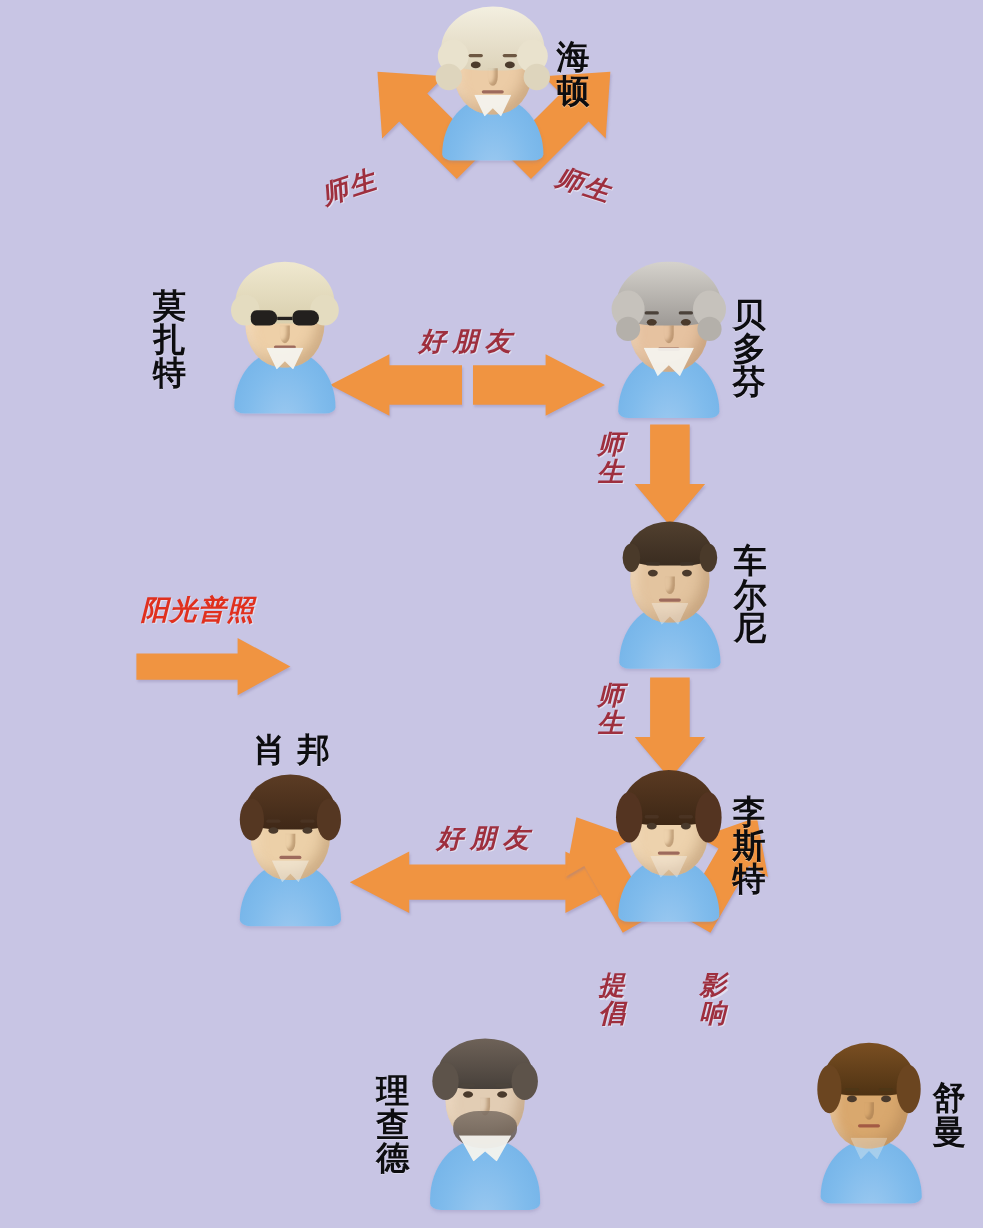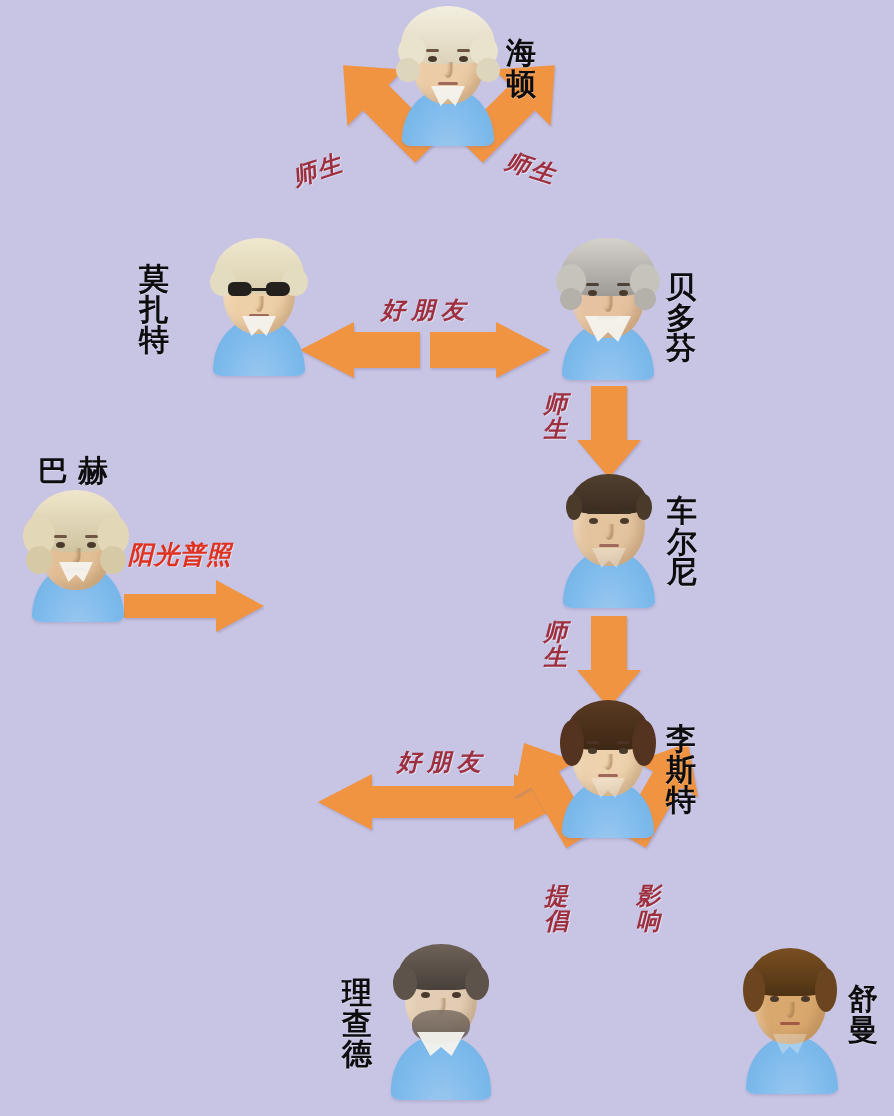--- a/index.html
+++ b/index.html
@@ -232,41 +232,20 @@
         <div class="nose"></div>
         <div class="mouth" style="background:#8d5a4e;"></div>
       </div>
       <div class="collar" style="width:46px;height:26px;bottom:38px;"></div>
     </div>
     <div class="name vert" style="left:110px;top:24px;">贝
 多
 芬</div>
   </div>
 
-  <div class="person" style="left:26px;top:496px;">
-    <div class="bust" style="width:100px;height:126px;">
-      <div class="shirt"></div>
-      <div class="head" style="background:#e3bf96;top:6px;">
-        <div class="hair" style="background:linear-gradient(#efe6cb,#cfc3a0);top:-12px;width:94px;height:62px;
-                    border-radius:50% 50% 44% 44%/66% 66% 34% 34%;"></div>
-        <div class="wig-curl" style="left:-17px;top:14px;width:32px;height:40px;background:#e2d7b6;"></div>
-        <div class="wig-curl" style="right:-17px;top:14px;width:32px;height:40px;background:#e2d7b6;"></div>
-        <div class="wig-curl" style="left:-14px;top:44px;width:26px;height:28px;background:#d6caa6;"></div>
-        <div class="wig-curl" style="right:-14px;top:44px;width:26px;height:28px;background:#d6caa6;"></div>
-        <div class="brow l"></div>
-          <div class="brow r"></div>
-        <div class="eye l"></div>
-          <div class="eye r"></div>
-        <div class="nose"></div>
-          <div class="mouth"></div>
-      </div>
-      <div class="collar"></div>
-    </div>
-    <div class="name horiz" style="left:12px;top:-40px;letter-spacing:10px;">巴赫</div>
-  </div>
 
   <div class="person" style="left:557px;top:476px;">
     <div class="bust">
       <div class="shirt"></div>
       <div class="head" style="background:#e3c49f;">
         <div class="hair" style="background:linear-gradient(#51402f,#3a2c20);top:-4px;width:78px;height:40px;
                     border-radius:50% 50% 34% 34%/78% 78% 22% 22%;"></div>
         <div class="wig-curl" style="left:-7px;top:16px;width:16px;height:26px;background:#4a3a2a;"></div>
         <div class="wig-curl" style="right:-7px;top:16px;width:16px;height:26px;background:#4a3a2a;"></div>
         <div class="brow l" style="background:#3e3227;"></div>
@@ -276,20 +255,39 @@
         <div class="nose"></div>
           <div class="mouth"></div>
       </div>
       <div class="collar" style="opacity:.4;"></div>
     </div>
     <div class="name vert" style="left:110px;top:20px;">车
 尔
 尼</div>
   </div>
 
+  <div class="person" style="left:212px;top:710px;">
+    <div class="bust">
+      <div class="shirt"></div>
+      <div class="head" style="background:#ecd0a8;">
+        <div class="hair" style="background:linear-gradient(#5c3c24,#3f2817);top:-8px;width:84px;height:50px;
+                    border-radius:50% 50% 34% 34%/74% 74% 26% 26%;"></div>
+        <div class="wig-curl" style="left:-10px;top:14px;width:22px;height:38px;background:#553722;"></div>
+        <div class="wig-curl" style="right:-10px;top:14px;width:22px;height:38px;background:#553722;"></div>
+        <div class="brow l" style="background:#4a3322;"></div>
+          <div class="brow r" style="background:#4a3322;"></div>
+        <div class="eye l"></div>
+          <div class="eye r"></div>
+        <div class="nose"></div>
+          <div class="mouth"></div>
+      </div>
+      <div class="collar" style="opacity:.5;"></div>
+    </div>
+    <div class="name horiz" style="left:18px;top:-42px;letter-spacing:10px;">肖邦</div>
+  </div>
 
   <div class="person" style="left:556px;top:706px;">
     <div class="bust">
       <div class="shirt"></div>
       <div class="head" style="background:#edd2ad;">
         <div class="hair" style="background:linear-gradient(#5a3a22,#3d2715);top:-8px;width:86px;height:50px;
                     border-radius:50% 50% 34% 34%/74% 74% 26% 26%;"></div>
         <div class="wig-curl" style="left:-12px;top:12px;width:24px;height:46px;background:#543421;"></div>
         <div class="wig-curl" style="right:-12px;top:12px;width:24px;height:46px;background:#543421;"></div>
         <div class="brow l" style="background:#4a3322;"></div>

